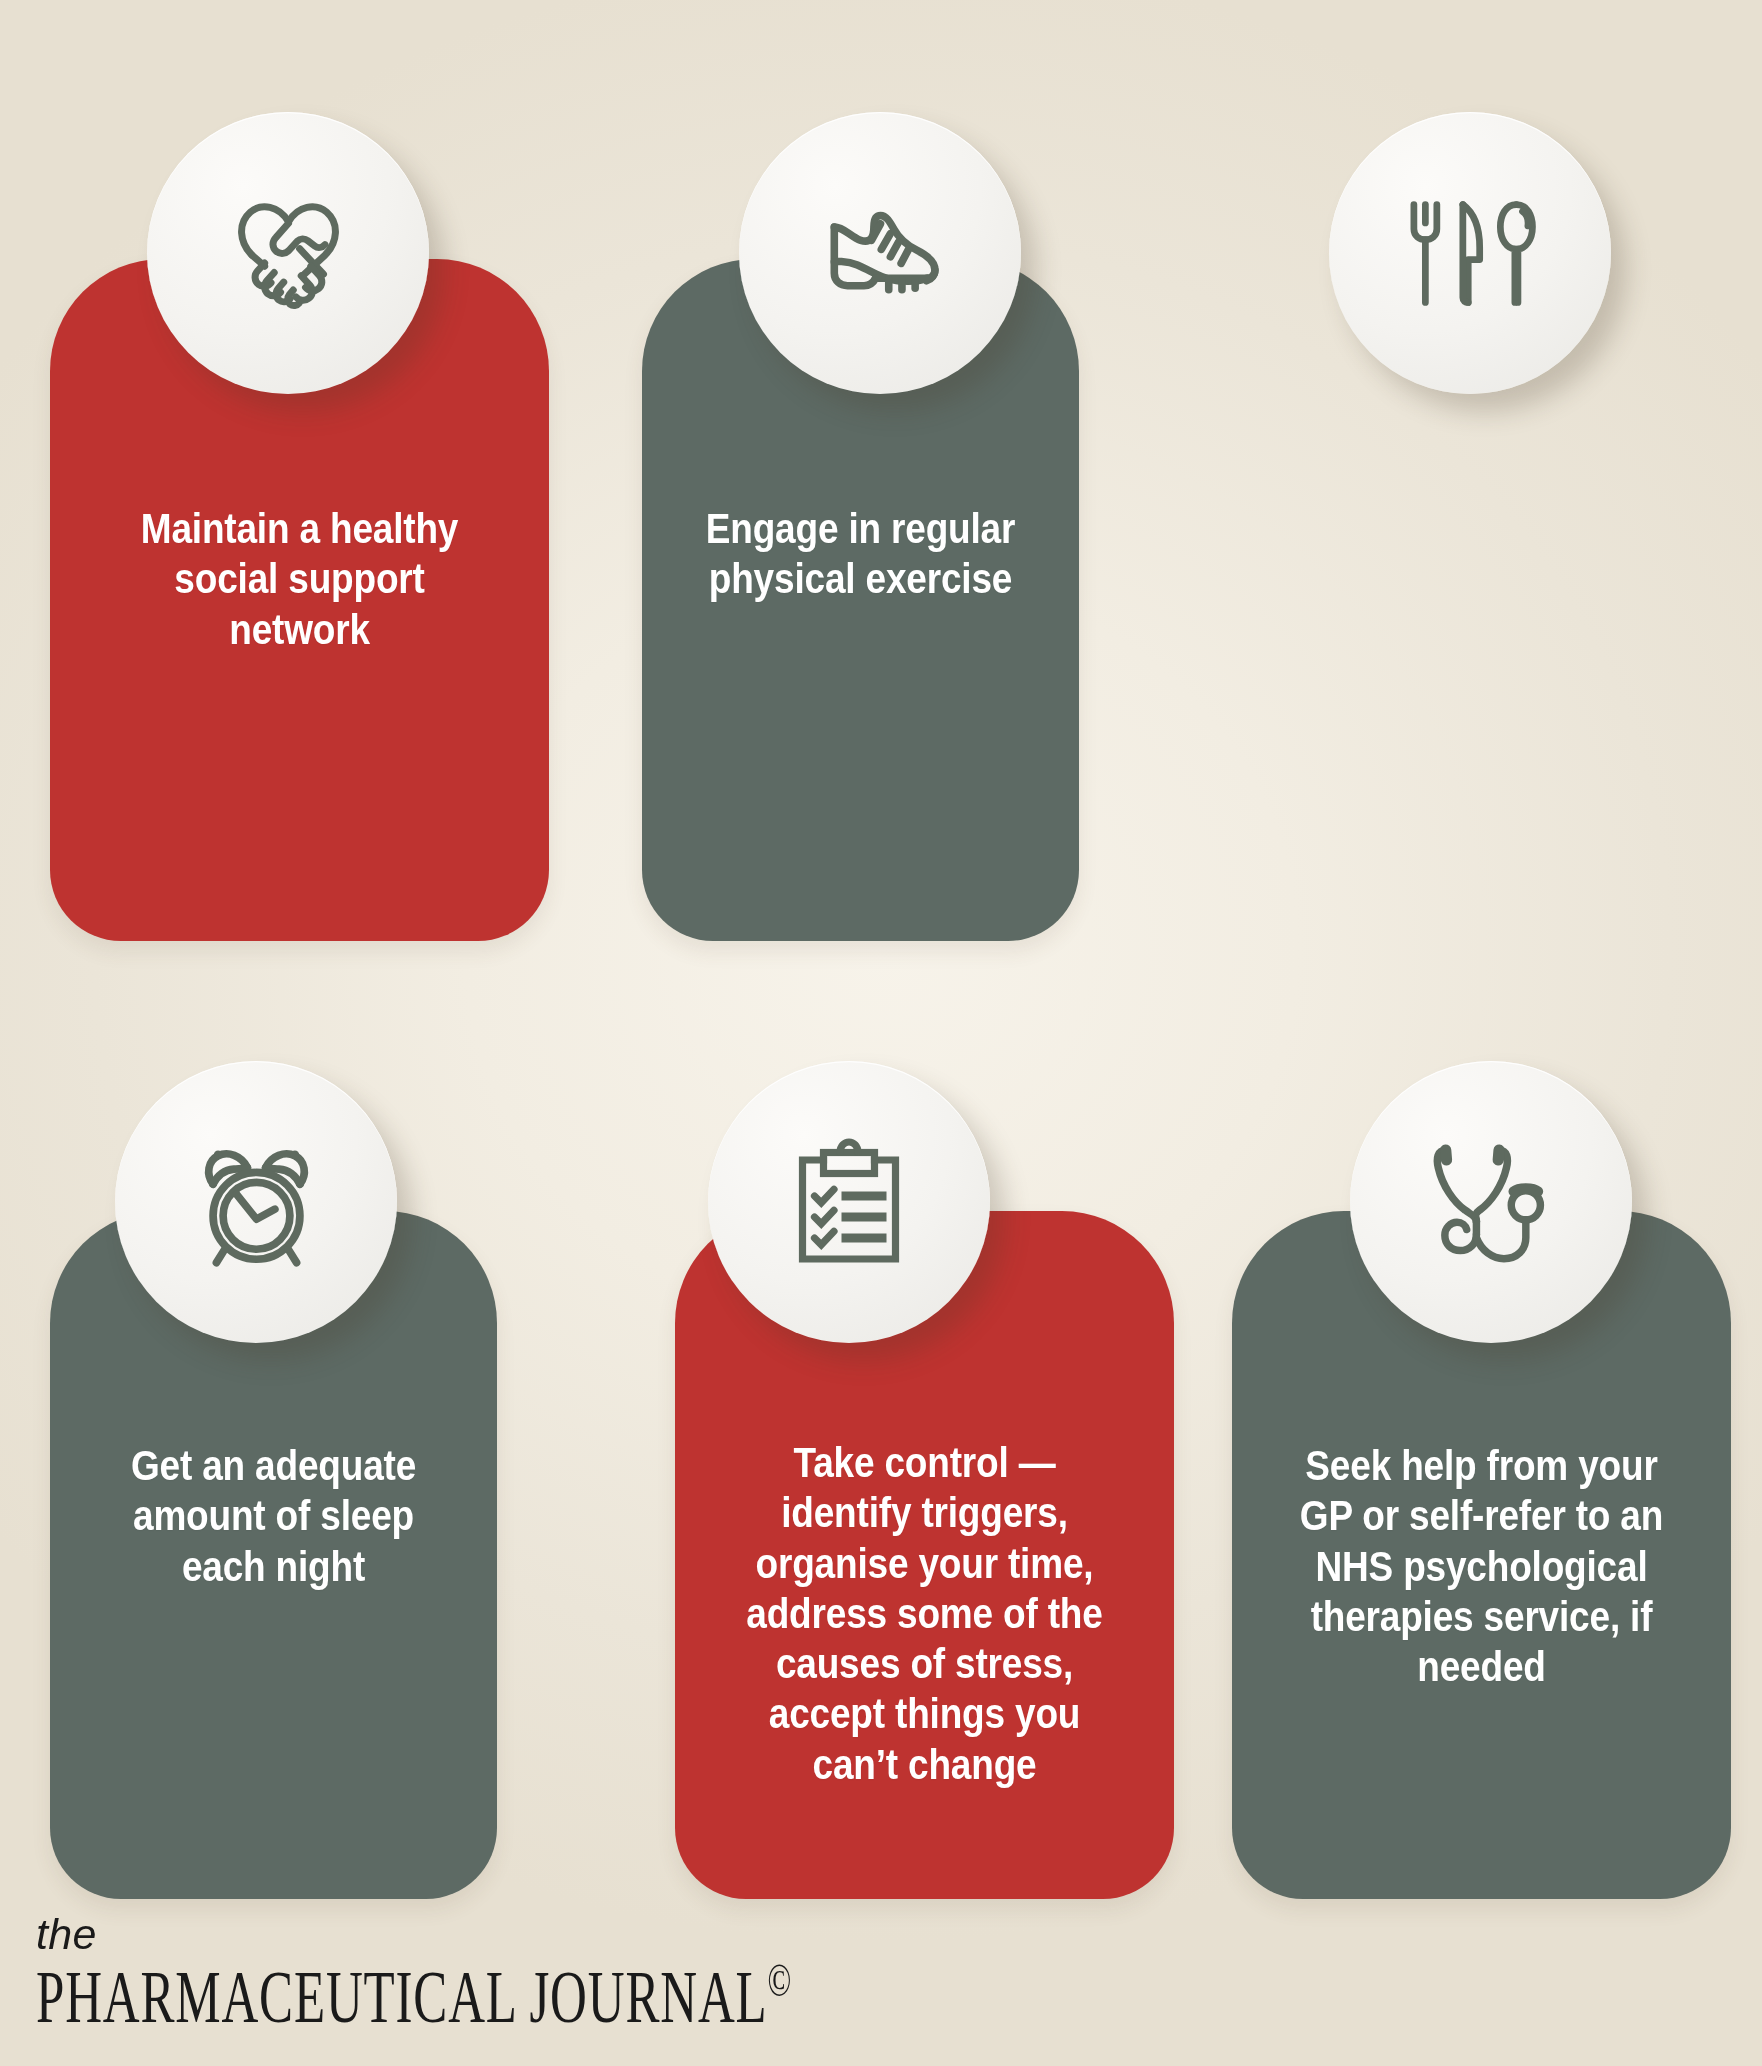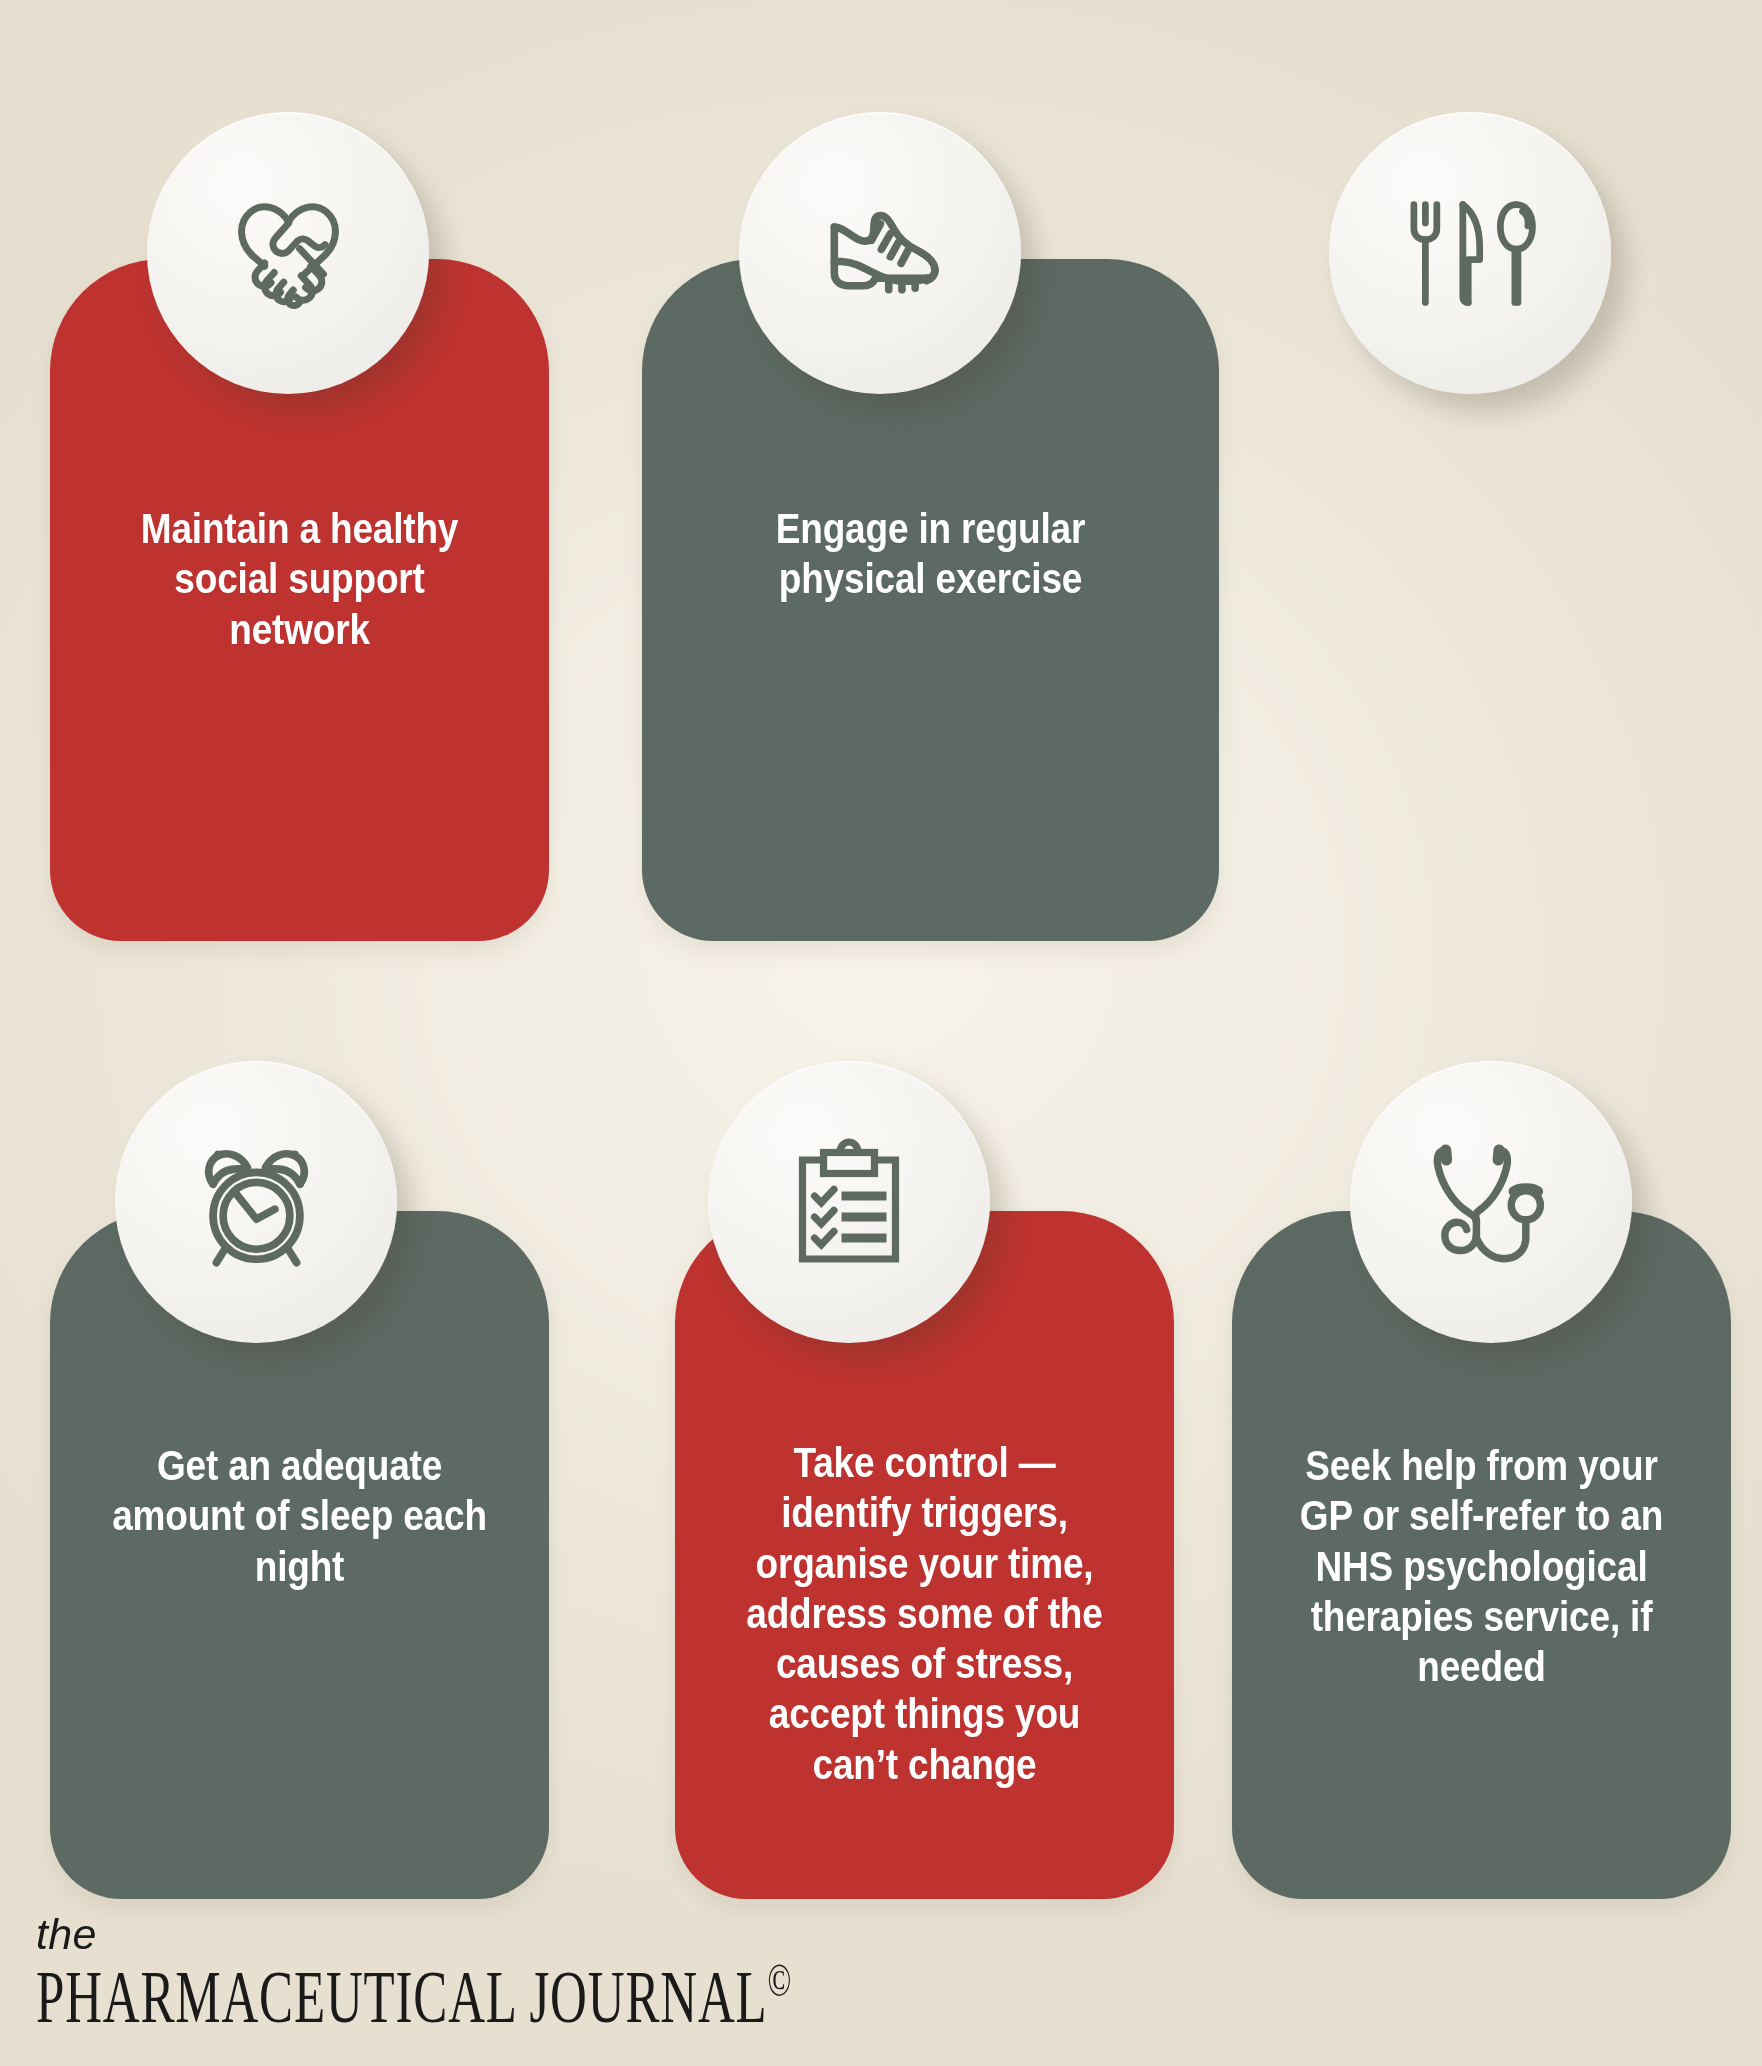--- a/index.html
+++ b/index.html
@@ -38,24 +38,24 @@
     line-height:1.17;
     letter-spacing:-0.2px;
     transform:scaleX(0.86);
     transform-origin:center top;
     padding:0 21px;
     text-shadow:0 1.2px 1.8px rgba(0,0,0,0.05);
   }
 
   
   #card-1 { left:50px;   top:259px;  width:499px;  height:682px; }
-  #card-2 { left:642px; top:259px;  width:577px;  height:682px; }
+  #card-2 { left:642px; top:259px;  width:437px;  height:682px; }
   #card-3 { left:1232px; top:259px;  width:499px;  height:682px; }
   
-  #card-4 { left:50px;   top:1211px; width:499px;  height:688px; }
+  #card-4 { left:50px;   top:1211px; width:447px;  height:688px; }
   #card-5 { left:642px; top:1211px; width:499px;  height:688px;margin-left:33px; }
   #card-6 { left:1232px; top:1211px; width:499px;  height:688px; }
 
   #card-1 .card-label,
   #card-2 .card-label,
   #card-3 .card-label { top:244px; }
   #card-4 .card-label,
   #card-5 .card-label,
   #card-6 .card-label { top:229px; }
   #card-5 .card-label { top:226px; }

